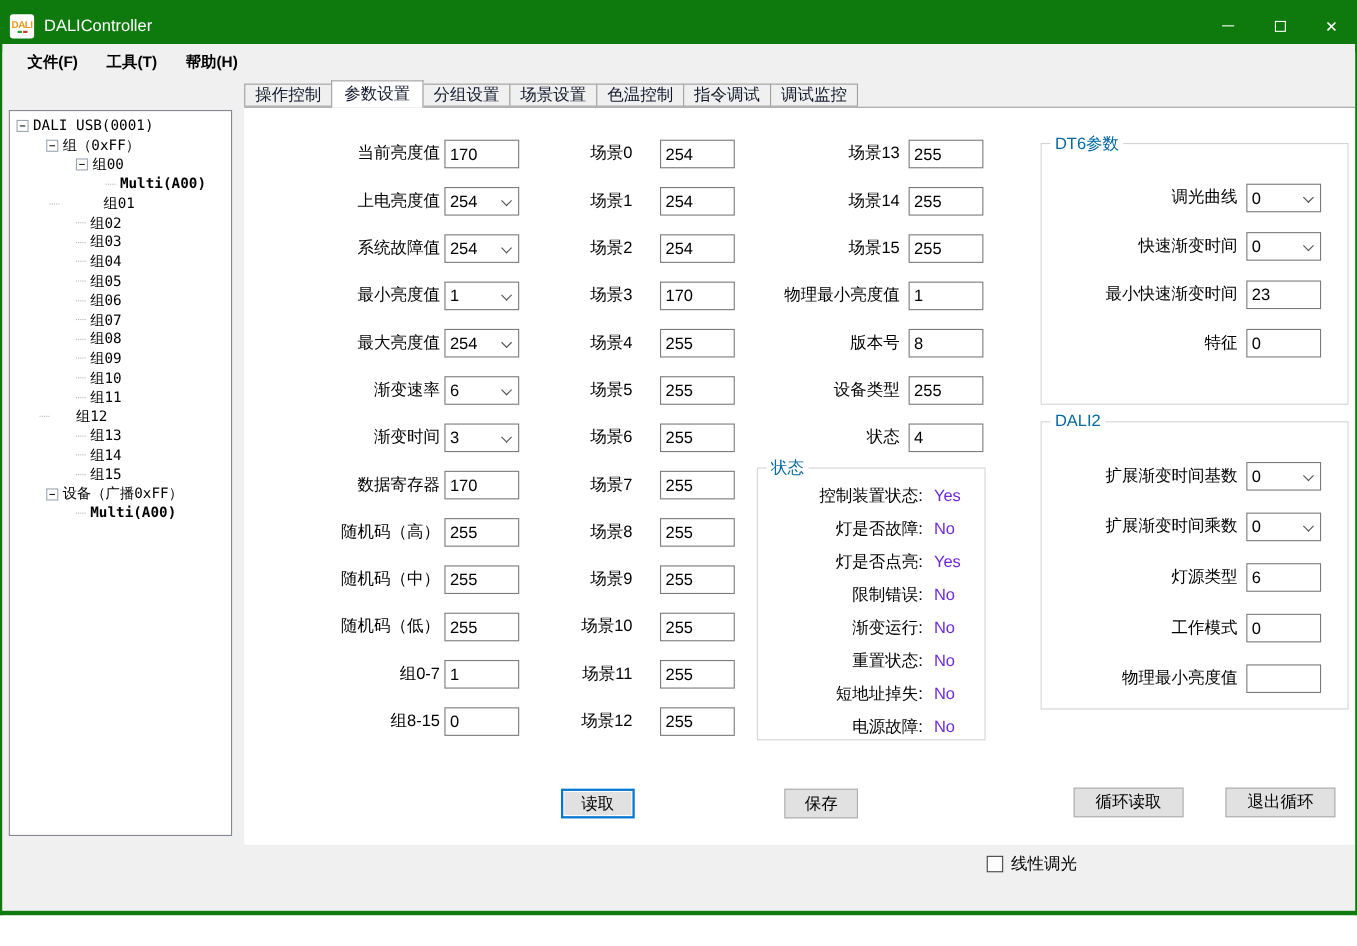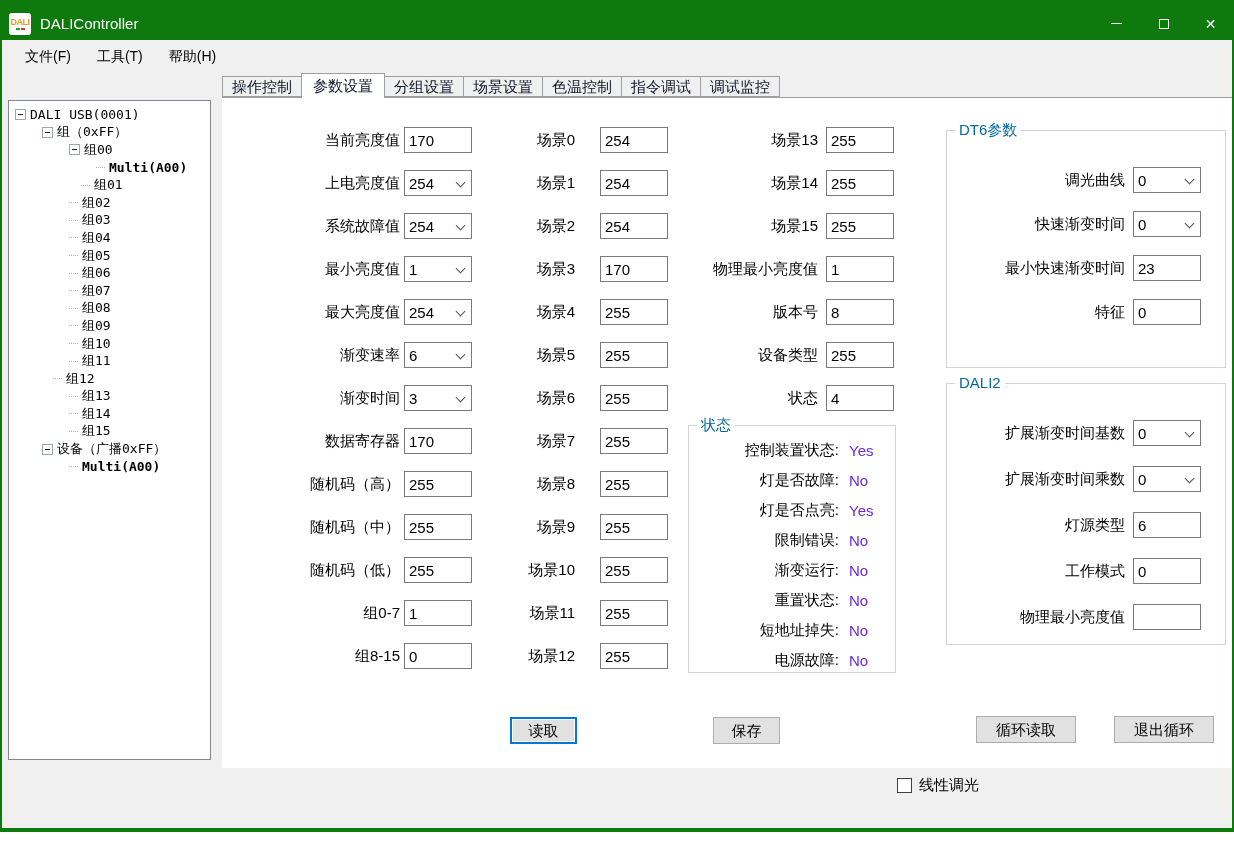--- a/index.html
+++ b/index.html
@@ -17,21 +17,21 @@
   .title-icon .bars { display:flex; gap:1px; margin-top:1px; }
   .title-icon .bars i { width:4px; height:2px; display:block; }
   .title-text { margin-left:9px; font-size:15px; }
   .win-controls { margin-left:auto; display:flex; height:100%; }
   .win-btn { width:47px; height:100%; display:flex; align-items:center; justify-content:center; color:#fff; cursor:default; }
   .glyph-min { width:11px; height:1px; background:#fff; display:block; }
   .glyph-max { width:10px; height:10px; border:1px solid #fff; display:block; }
   .glyph-close { font-size:14px; line-height:14px; }
 
   
-  .menubar { position:absolute; left:2px; top:40px; right:2px; height:32px; background:#f0f0f0; display:flex; align-items:center; padding-left:10px; }
+  .menubar { position:absolute; left:2px; top:40px; right:2px; height:32px; background:#f0f0f0; display:flex; align-items:center; padding-left:10px;font-weight:bold; }
   .menu-item { padding:0 13px; font-size:14px; line-height:32px; color:#000; }
 
   
   .tree-panel { position:absolute; left:8px; top:100px; width:203px; height:660px; background:#fff; border:1px solid #828790; overflow:hidden; padding-top:5px; font-family:"DejaVu Sans Mono", monospace; z-index:5; }
   .tree-row { display:flex; align-items:center; height:17.6px; font-size:13px; white-space:nowrap; color:#000; }
   .expander { flex:none; width:11px; height:11px; border:1px solid #9aa5b1; background:#fff; position:relative; margin-right:4px; }
   .expander::after { content:""; position:absolute; left:2px; right:2px; top:4px; height:1px; background:#1d1d1d; }
   .connector { flex:none; width:9px; height:1px; border-top:1px dotted #b5b5b5; margin-right:4px; }
   .tree-label.bold { font-weight:bold; }
 
@@ -145,21 +145,21 @@
           <span class="tree-label">组（0xFF）</span>
         </div>
         <div class="tree-row" style="padding-left: 60px;">
           <span class="expander"></span>
           <span class="tree-label">组00</span>
         </div>
         <div class="tree-row" style="padding-left: 87px;">
           <span class="connector"></span>
           <span class="tree-label bold">Multi(A00)</span>
         </div>
-        <div class="tree-row" style="padding-left: 72px;">
+        <div class="tree-row" style="padding-left: 36px; gap: 36px;">
           <span class="connector"></span>
           <span class="tree-label">组01</span>
         </div>
         <div class="tree-row" style="padding-left: 60px;">
           <span class="connector"></span>
           <span class="tree-label">组02</span>
         </div>
         <div class="tree-row" style="padding-left: 60px;">
           <span class="connector"></span>
           <span class="tree-label">组03</span>
@@ -189,21 +189,21 @@
           <span class="tree-label">组09</span>
         </div>
         <div class="tree-row" style="padding-left: 60px;">
           <span class="connector"></span>
           <span class="tree-label">组10</span>
         </div>
         <div class="tree-row" style="padding-left: 60px;">
           <span class="connector"></span>
           <span class="tree-label">组11</span>
         </div>
-        <div class="tree-row" style="padding-left: 44px;">
+        <div class="tree-row" style="padding-left: 27px; gap: 20px;">
           <span class="connector"></span>
           <span class="tree-label">组12</span>
         </div>
         <div class="tree-row" style="padding-left: 60px;">
           <span class="connector"></span>
           <span class="tree-label">组13</span>
         </div>
         <div class="tree-row" style="padding-left: 60px;">
           <span class="connector"></span>
           <span class="tree-label">组14</span>

